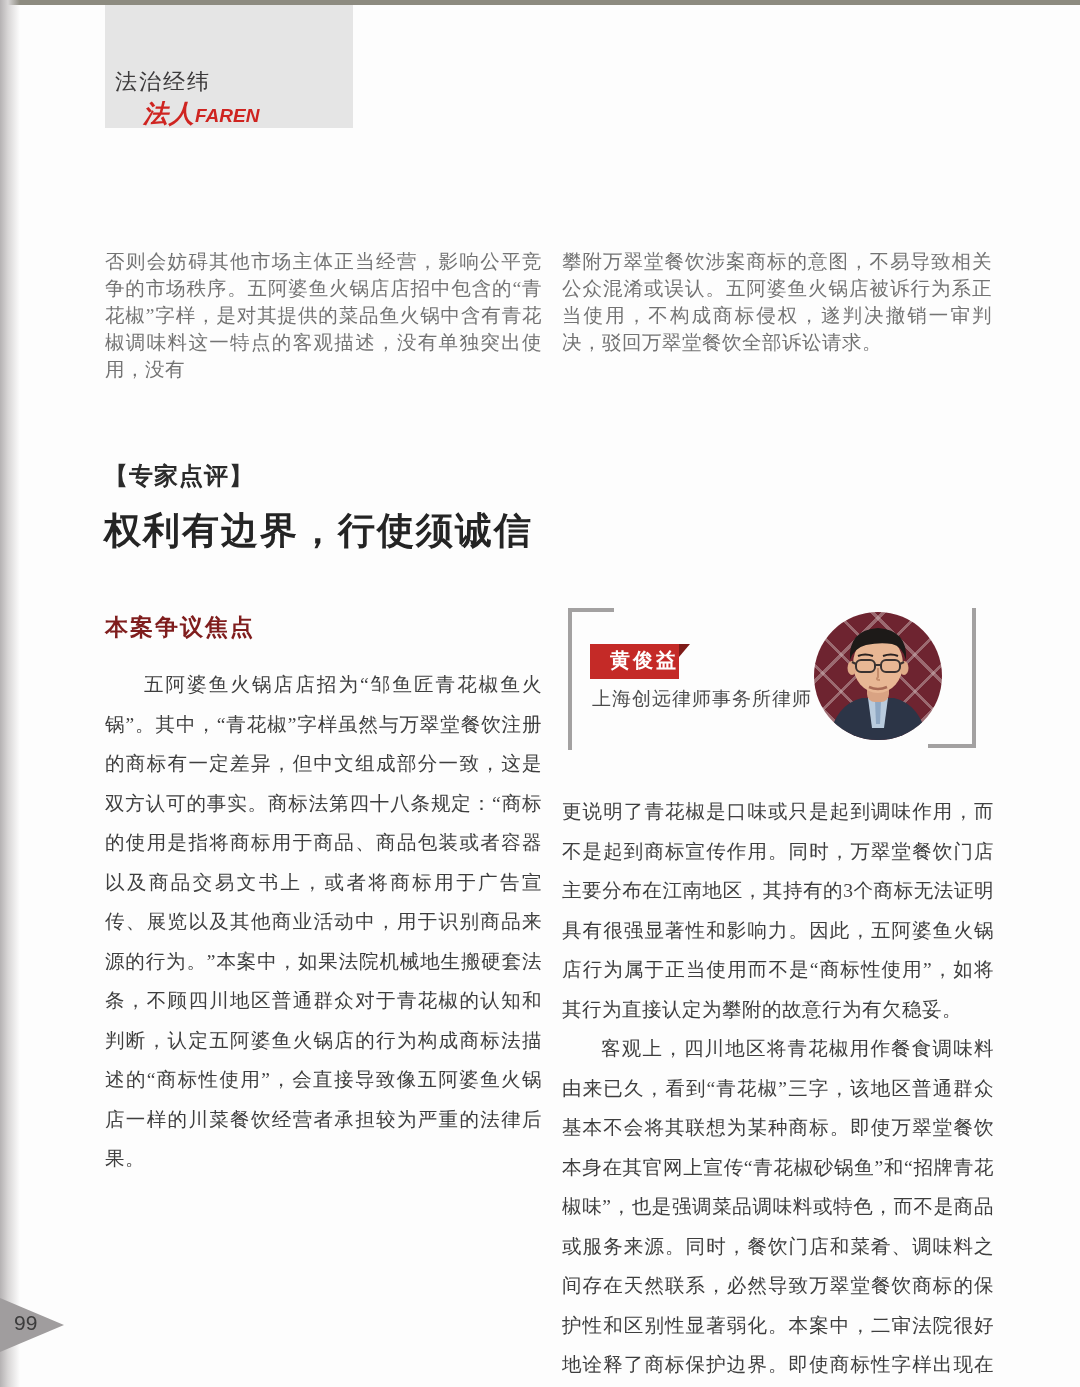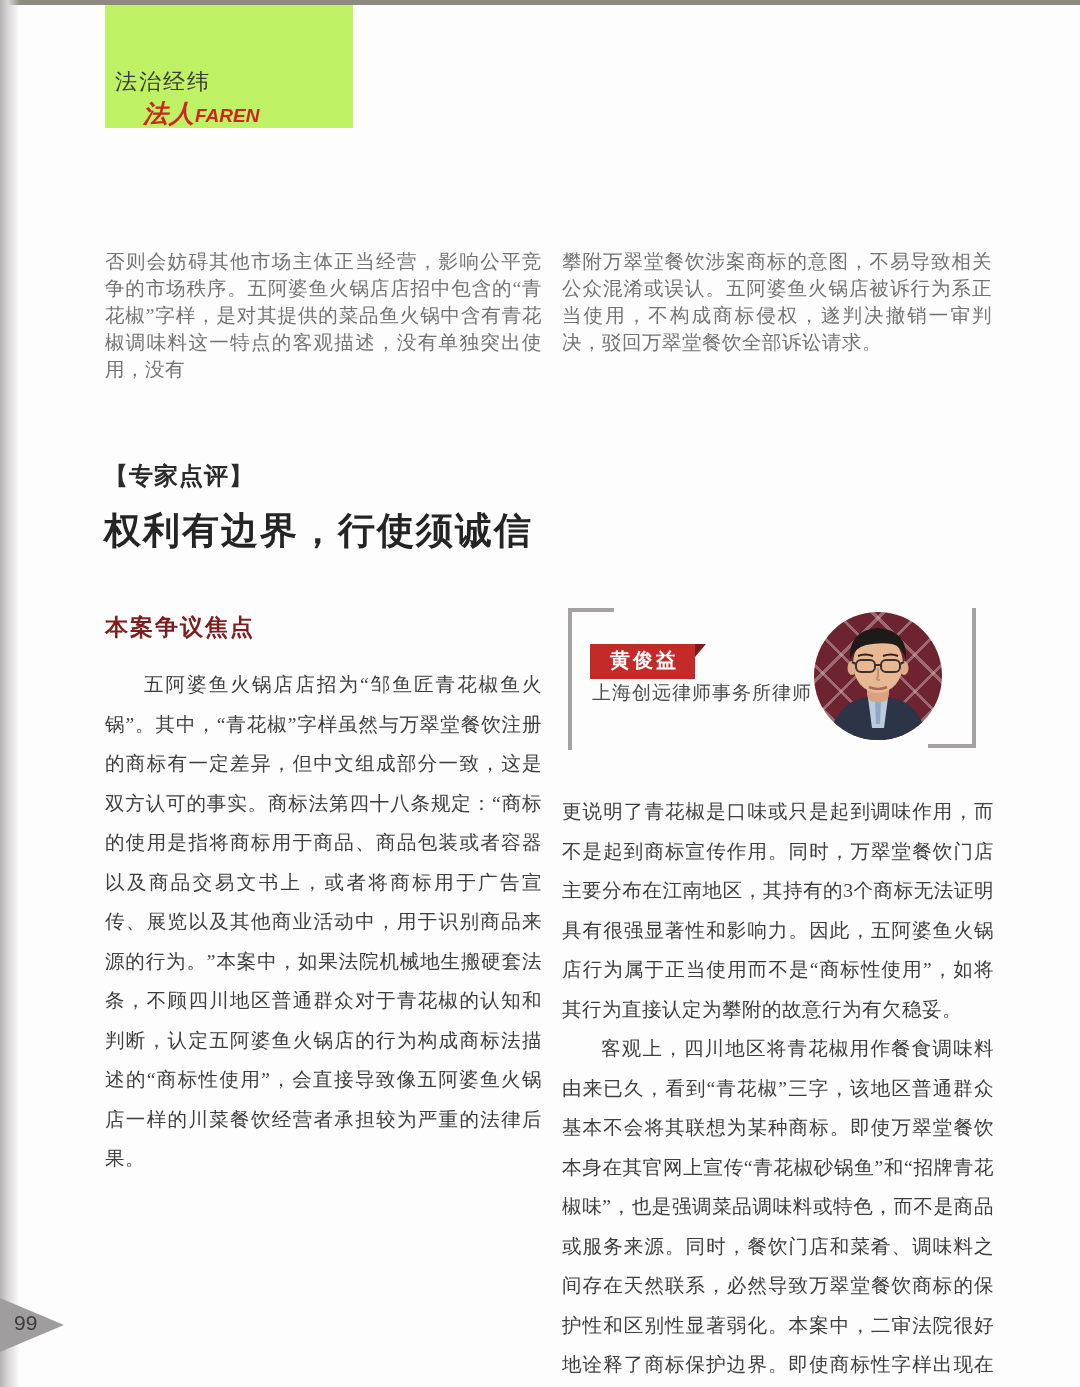--- a/index.html
+++ b/index.html
@@ -13,21 +13,21 @@
     color:#3b3b3b;
   }
   
   .top-strip { position:absolute; left:0; top:0; width:1080px; height:5px; background:#8d8b80; }
   .left-shadow { position:absolute; left:0; top:0; width:20px; height:1387px;
     background:linear-gradient(90deg,#b5b2b3 0%, #d8d6d6 40%, rgba(255,255,255,0) 100%); }
 
   
   .header-box {
     position:absolute; left:105px; top:5px; width:248px; height:123px;
-    background:#bef264;
+    background:#e5e5e5;
   }
   .section-name {
     position:absolute; left:10px; top:62px;
     font-family:"Liberation Sans","DejaVu Sans",sans-serif;
     font-size:22px; color:#3d3b3c; letter-spacing:2px;
   }
   .logo { position:absolute; left:10px; top:92px; font-style:italic; font-weight:bold; color:#cf2420;
     font-family:"Liberation Sans","DejaVu Sans",sans-serif; white-space:nowrap; }
   .logo .cn { font-size:25px; letter-spacing:1px;margin-left:28px; }
   .logo .en { font-size:19px; letter-spacing:0px; }
@@ -75,28 +75,28 @@
   }
   .bracket-br {
     position:absolute; right:18px; top:8px; width:48px; height:140px;
     border-right:4px solid #a3a1a1; border-bottom:4px solid #a3a1a1;
   }
   .name-badge {
     position:absolute; left:28px; top:44px;
     background:#c42a27; color:#fff;
     font-family:"Liberation Sans","DejaVu Sans",sans-serif;
     font-size:20px; font-weight:bold; letter-spacing:3px;
-    padding:3px 16px 5px 20px;
+    padding:3px 0 5px 20px;
   }
   .name-badge::after {
     content:""; position:absolute; right:-11px; top:0;
     border-top:13px solid #7e1b18; border-right:11px solid transparent;
   }
   .affiliation {
-    position:absolute; left:30px; top:80px;
+    position:absolute; left:30px; top:86px;
     font-family:"Liberation Sans","DejaVu Sans",sans-serif;
     font-size:19px; color:#4c4c4c; letter-spacing:1px;
   }
   .portrait {
     position:absolute; left:252px; top:12px; width:128px; height:128px;
     border-radius:50%; overflow:hidden;
     background:
       repeating-linear-gradient(45deg, rgba(210,190,190,0.45) 0 3px, rgba(0,0,0,0) 3px 26px),
       repeating-linear-gradient(-45deg, rgba(210,190,190,0.45) 0 3px, rgba(0,0,0,0) 3px 26px),
       #6e2430;

